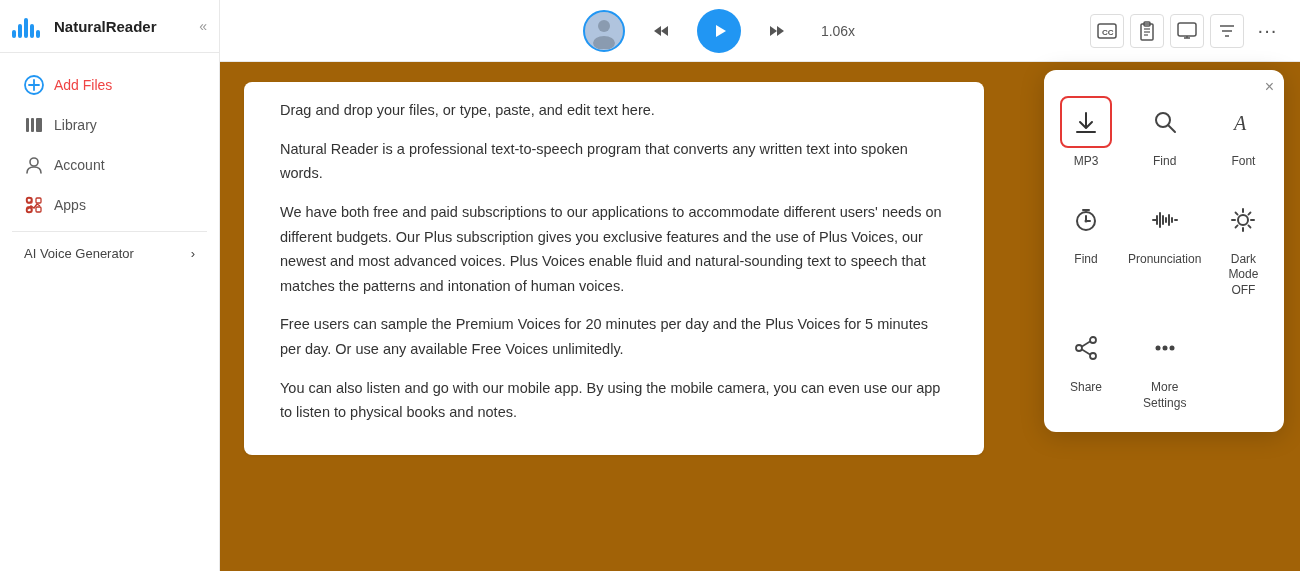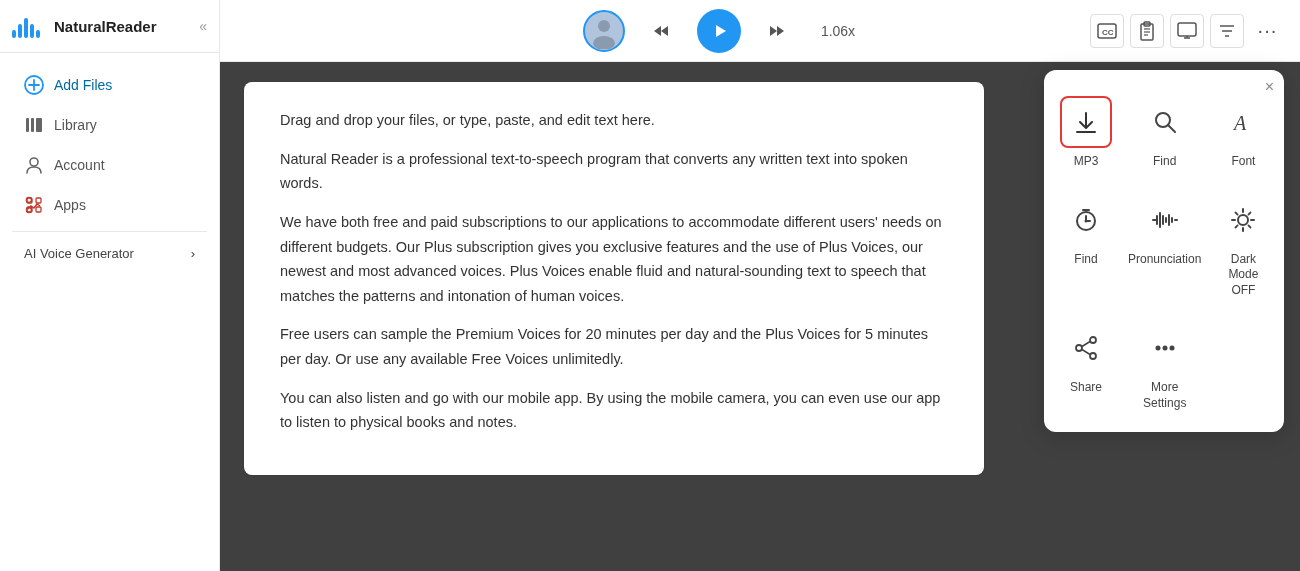--- a/index.html
+++ b/index.html
@@ -77,21 +77,21 @@
 
     .sidebar-item .icon {
       width: 20px;
       height: 20px;
       display: flex;
       align-items: center;
       justify-content: center;
       flex-shrink: 0;
     }
 
-    .add-files-item { color: #0369a1; }
+    .add-files-item { color: #ef4444; }
 
     .sidebar-divider {
       height: 1px;
       background: #e8e8e8;
       margin: 6px 12px;
     }
 
     .sidebar-section {
       padding: 8px 18px;
       color: #444;
@@ -102,21 +102,21 @@
       cursor: pointer;
       margin: 0 6px;
       border-radius: 6px;
     }
 
     
     #main {
       flex: 1;
       display: flex;
       flex-direction: column;
-      background: #404040;
+      background: #a16207;
       position: relative;
     }
 
     
     #topbar {
       background: #fff;
       border-bottom: 1px solid #e8e8e8;
       display: flex;
       align-items: center;
       justify-content: space-between;
@@ -220,21 +220,21 @@
     #content-area {
       flex: 1;
       padding: 20px 24px;
       overflow-y: auto;
       position: relative;
     }
 
     .document-panel {
       background: #fff;
       border-radius: 8px;
-      padding: 26px 36px;
+      padding: 16px 36px;
       max-width: 740px;
       box-shadow: 0 1px 3px rgba(0,0,0,0.08);
       font-size: 14.5px;
       line-height: 1.7;
       color: #333;
     }
 
     .document-panel p {
       margin-bottom: 14px;
     }

